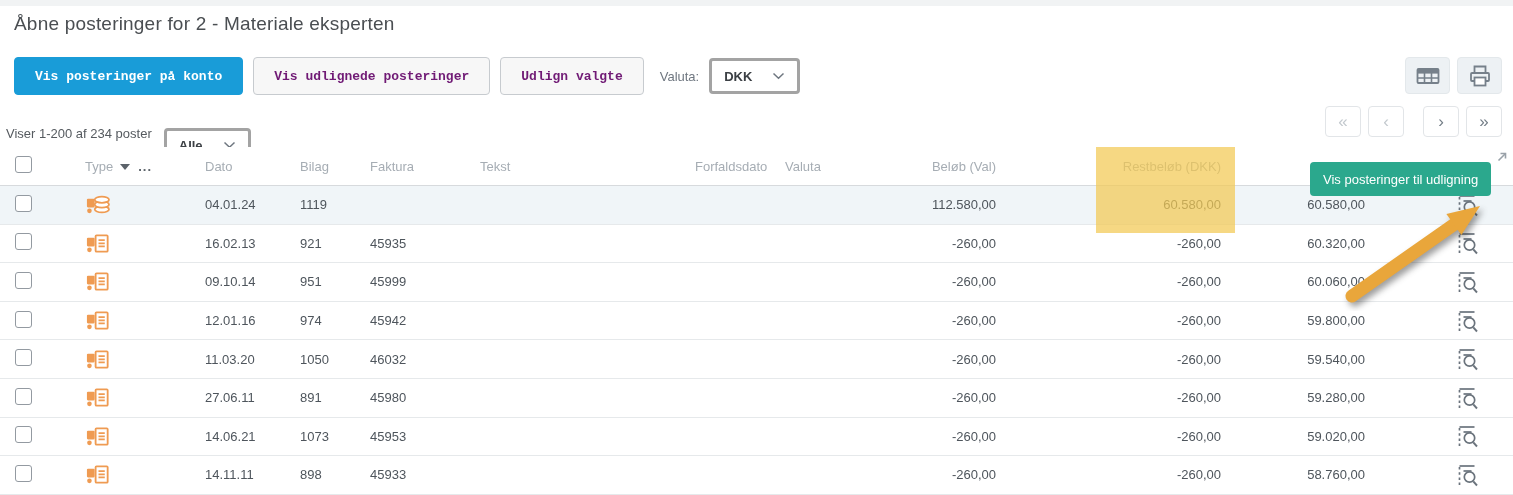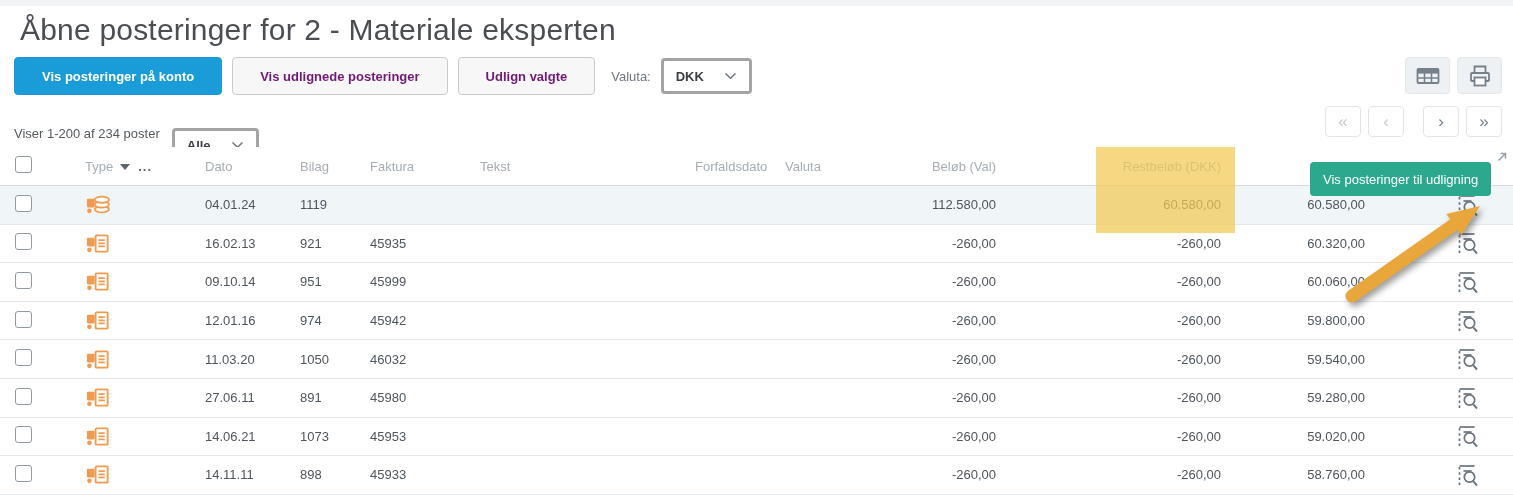--- a/index.html
+++ b/index.html
@@ -1,41 +1,41 @@
 <!DOCTYPE html>
 <html><head>
 <meta charset="utf-8">
 <style>
   * { box-sizing: border-box; margin: 0; padding: 0; }
   body { font-family: "Liberation Sans", sans-serif; background: #fff; }
   #app { position: relative; width: 1513px; height: 495px; background: #fff; overflow: hidden; }
 
   .top-strip { position: absolute; left: 0; top: 0; width: 100%; height: 6px; background: #f1f3f4; }
 
-  .page-title { position: absolute; left: 20px; top: 13px; font-size: 30px; font-weight: 400; color: #4a4e52; letter-spacing: .2px; }
+  .page-title { position: absolute; left: 14px; top: 13px; font-size: 19px; font-weight: 400; color: #4a4e52; letter-spacing: .2px; }
 
   
   .toolbar { position: absolute; left: 14px; top: 57px; display: flex; align-items: center; }
   .btn { height: 38px; display: inline-flex; align-items: center; justify-content: center;
-         font-size: 13px; font-weight: bold; border-radius: 4px; padding: 0 27px; cursor: pointer; white-space: nowrap; }
+         font-size: 13px; font-weight: bold; border-radius: 4px; padding: 0 20px; cursor: pointer; white-space: nowrap; font-family: Liberation Mono, monospace; }
   .btn-primary { background: #199cd8; color: #fff; border: 1px solid #199cd8; }
   .btn-secondary { background: #f7f7f7; color: #701a75; border: 1px solid #c7cbcf; margin-left: 10px; }
   .toolbar-label { font-size: 13px; color: #6f7780; margin-left: 16px; }
   .select { height: 36px; background: #fff; border: 3px solid #a3a3a3; border-radius: 4px;
             display: inline-flex; align-items: center; padding: 0 12px; margin-left: 10px; cursor: pointer; }
   .select .sel-value { font-size: 13px; font-weight: bold; color: #3c4045; }
   .select svg { margin-left: 20px; }
 
   
   .top-icons { position: absolute; right: 11px; top: 57px; display: flex; gap: 7px; }
   .icon-btn { width: 45px; height: 37px; background: #edf1f4; border: 1px solid #e3e8eb; border-radius: 4px;
               display: flex; align-items: center; justify-content: center; cursor: pointer; }
 
   
-  .list-bar { position: absolute; left: 14px; top: 104px; display: flex; align-items: center; }
+  .list-bar { position: absolute; left: 6px; top: 104px; display: flex; align-items: center; }
   .showing-text { font-size: 13px; color: #555a5f; }
   .select-small { height: 34px; margin-left: 12px; margin-top: 24px; }
 
   .pagination { position: absolute; right: 11px; top: 106px; display: flex; }
   .page-btn { width: 36px; height: 31px; background: #fff; border: 1px solid #e2e5e8; border-radius: 4px;
               display: flex; align-items: center; justify-content: center; font-size: 17px; cursor: pointer; margin-left: 7px; }
   .page-btn.disabled { color: #c3c9ce; }
   .page-btn.enabled { color: #747e87; }
   .page-btn.gap { margin-left: 19px; }
 

